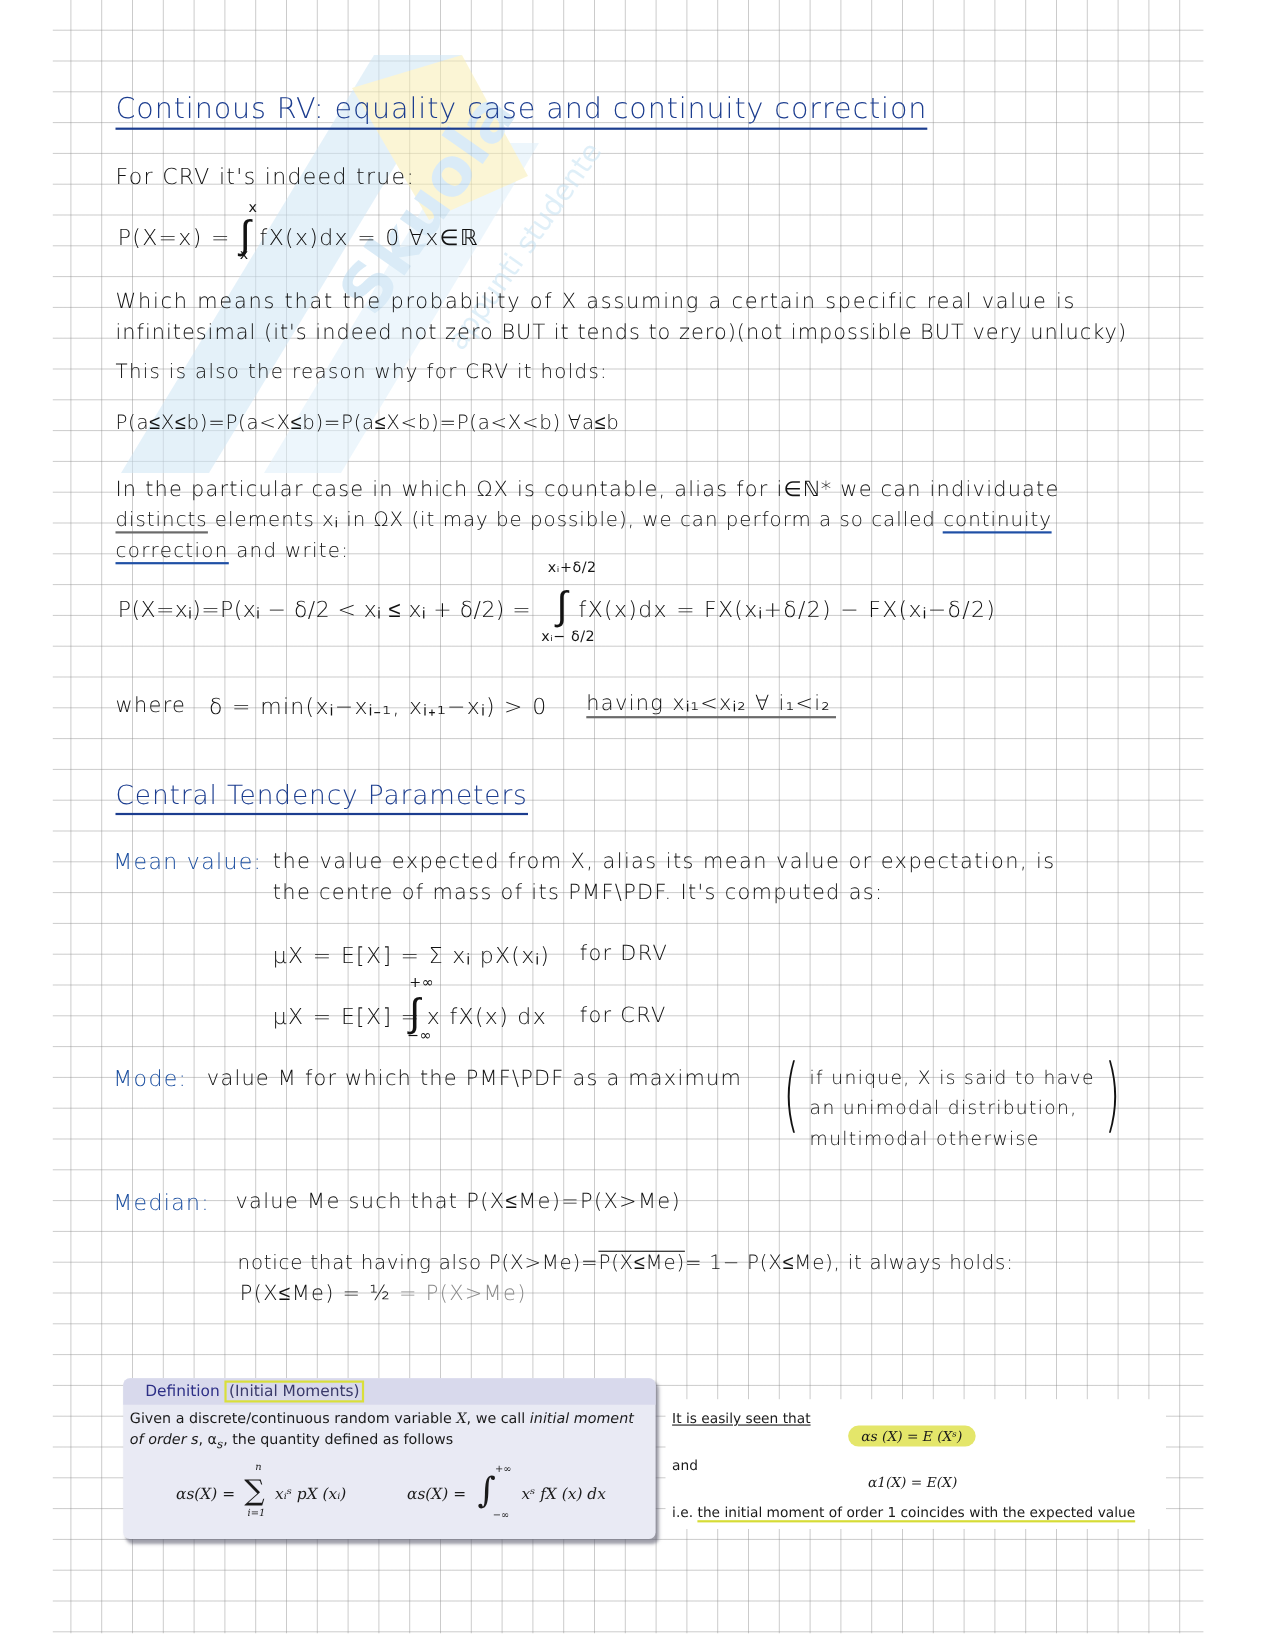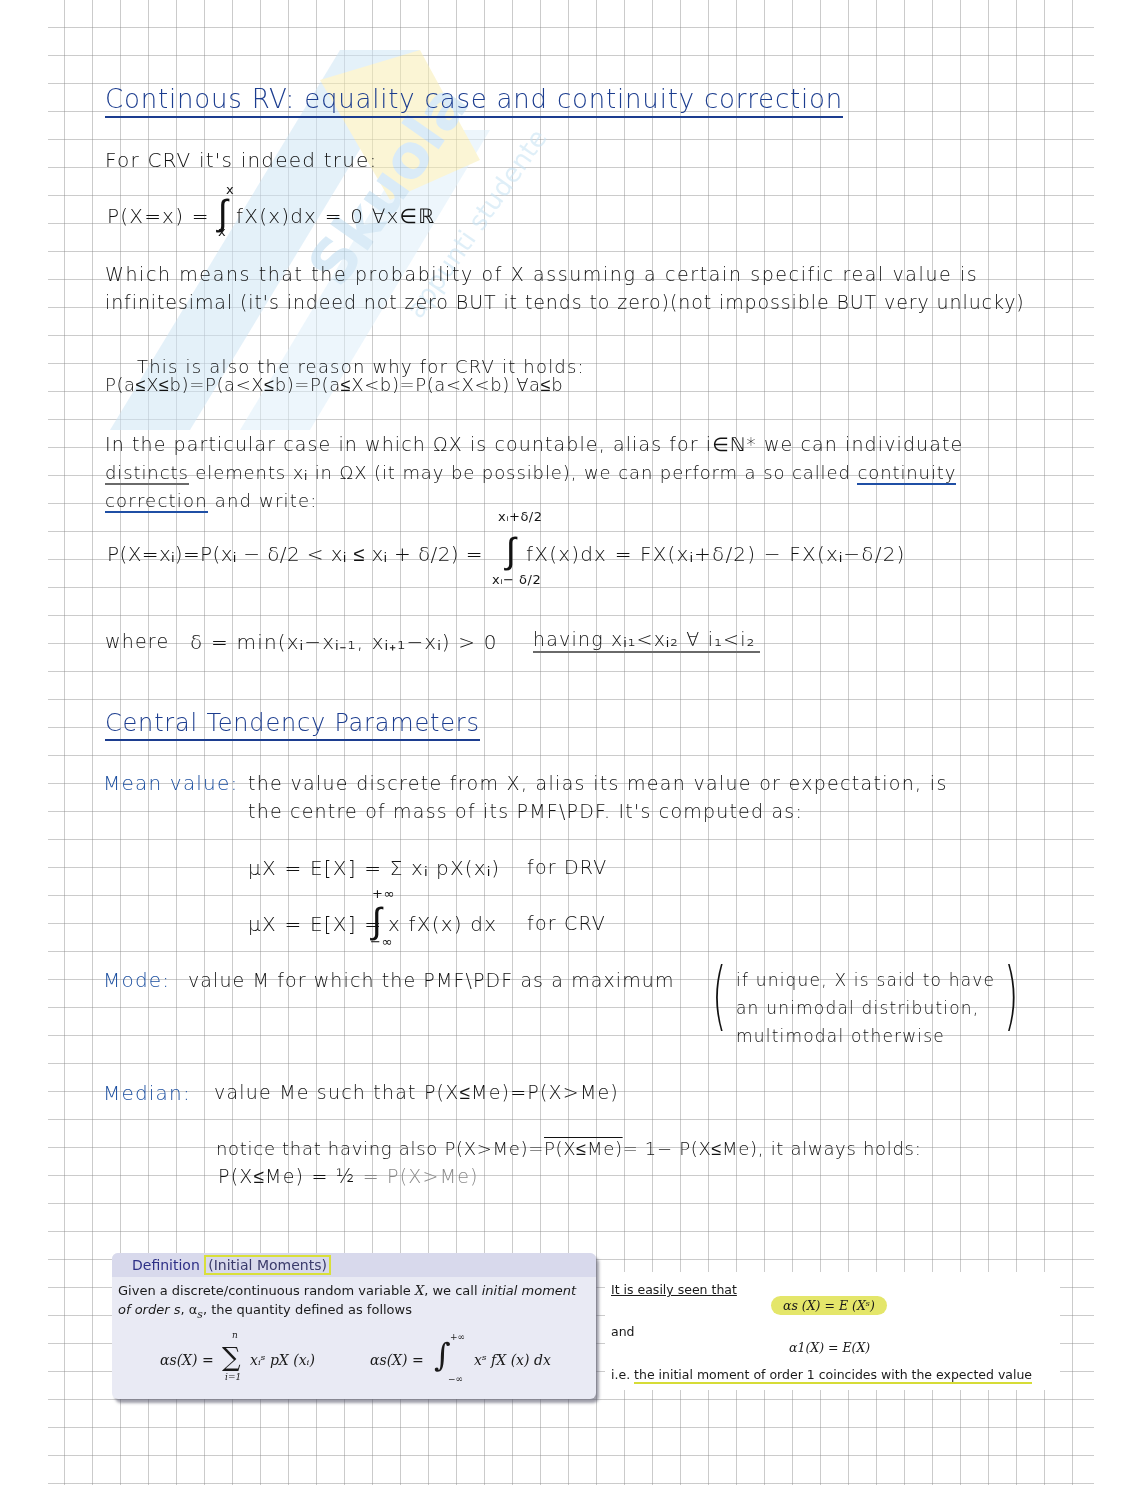--- a/index.html
+++ b/index.html
@@ -167,21 +167,21 @@
     <div class="hand t20" style="left:107px; top:204px;">P(X=x) = </div>
     <div class="hand" style="left:218px; top:192px; font-size:36px; font-weight:200;">∫</div>
     <div class="lim" style="left:226px; top:182px;">x</div>
     <div class="lim" style="left:218px; top:224px;">x</div>
     <div class="hand t20" style="left:236px; top:204px;">fX(x)dx = 0 ∀x∈ℝ</div>
   </div>
 
   <div class="hand t19" style="left:105px; top:291px; letter-spacing:0.9px;">infinitesimal (it's indeed not zero BUT it tends to zero)(not impossible BUT very unlucky)</div>
   <div class="hand t19" style="left:105px; top:263px; letter-spacing:1.6px;">Which means that the probability of X assuming a certain specific real value is</div>
 
-  <div class="hand t18" style="left:105px; top:356px;margin-left:32px;">This is also the reason why for CRV it holds:</div>
+  <div class="hand t18" style="left:105px; top:328px;">This is also the reason why for CRV it holds:</div>
   <div class="hand t18" style="left:105px; top:374px; letter-spacing:0.6px;">P(a≤X≤b)=P(a&lt;X≤b)=P(a≤X&lt;b)=P(a&lt;X&lt;b) ∀a≤b</div>
 
   <div class="hand t19" style="left:105px; top:433px; letter-spacing:1.1px;">In the particular case in which ΩX is countable, alias for i∈ℕ* we can individuate</div>
   <div class="hand t18" style="left:105px; top:462px; letter-spacing:0.9px;">
     <span class="ul-gray">distincts</span><span> elements  xᵢ  in ΩX (it may be possible), we can perform a so called </span><span class="ul-blue">continuity</span>
   </div>
   <div class="hand t18" style="left:105px; top:490px;">
     <span class="ul-blue">correction</span><span> and write:</span>
   </div>
 
@@ -194,21 +194,21 @@
     <div class="hand t20" style="left:640px; top:542px;">FX(xᵢ+δ/2) − FX(xᵢ−δ/2)</div>
   </div>
 
   <div class="hand t19" style="left:105px; top:630px;">where</div>
   <div class="hand t20" style="left:190px; top:628px;">δ = min(xᵢ−xᵢ₋₁, xᵢ₊₁−xᵢ) &gt; 0</div>
   <div class="hand t19 ul-gray" style="left:533px; top:628px; padding-right:4px;">having  xᵢ₁&lt;xᵢ₂ ∀ i₁&lt;i₂</div>
 
   <div class="hand title" style="left:105px; top:709px; font-size:24px;">Central Tendency Parameters</div>
 
   <div class="hand t20 label-blue" style="left:103px; top:771px;">Mean value:</div>
-  <div class="hand t19" style="left:248px; top:772px; letter-spacing:1.3px;">the value discrete from X, alias its mean value or expectation, is</div>
+  <div class="hand t19" style="left:248px; top:772px; letter-spacing:1.3px;">the value expected from X, alias its mean value or expectation, is</div>
   <div class="hand t19" style="left:248px; top:800px;">the centre of mass of its  PMF\PDF. It's computed as:</div>
 
   <div class="hand t20" style="left:248px; top:856px;">μX = E[X] = Σ xᵢ pX(xᵢ)</div>
   <div class="hand t19" style="left:527px; top:856px;">for  DRV</div>
 
   <div class="hand t20" style="left:248px; top:912px;">μX = E[X] = </div>
   <div class="lim" style="left:372px; top:886px;">+∞</div>
   <div class="hand" style="left:372px; top:900px; font-size:36px; font-weight:200;">∫</div>
   <div class="lim" style="left:370px; top:934px;">−∞</div>
   <div class="hand t20" style="left:388px; top:912px;">x fX(x) dx</div>

